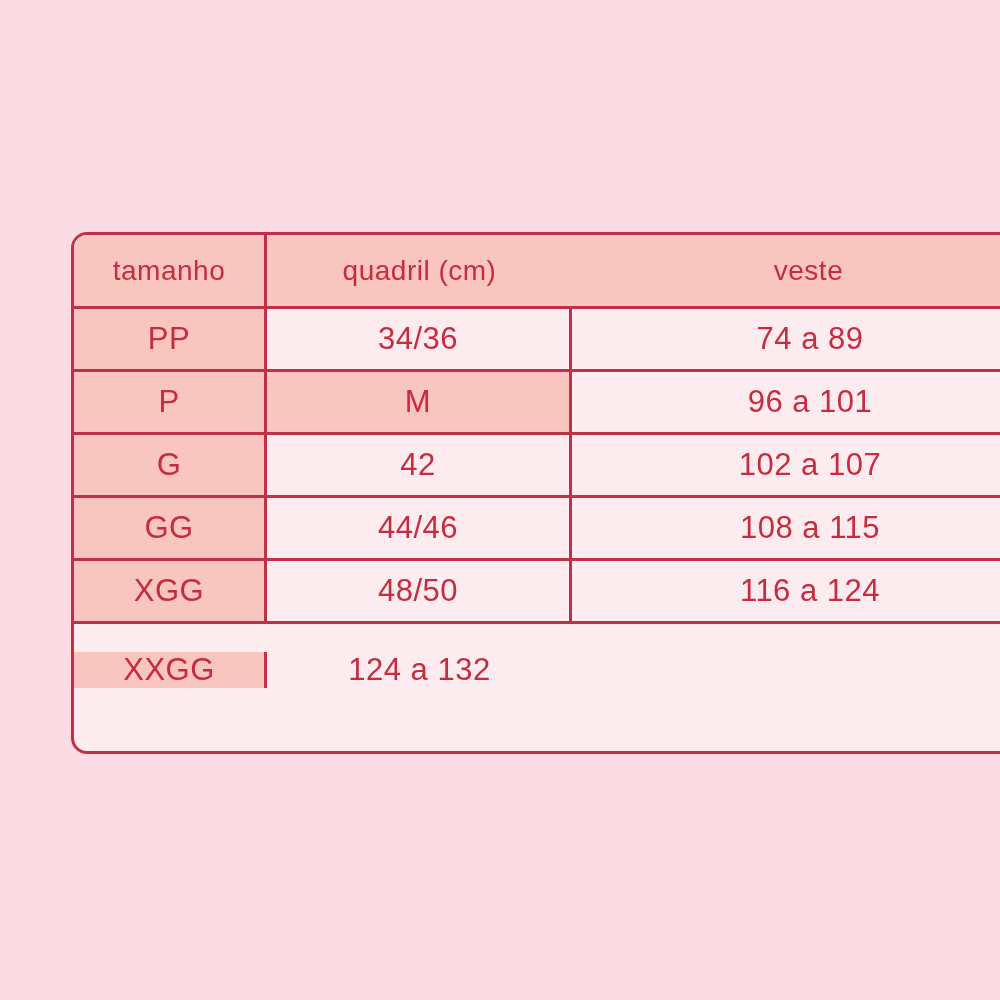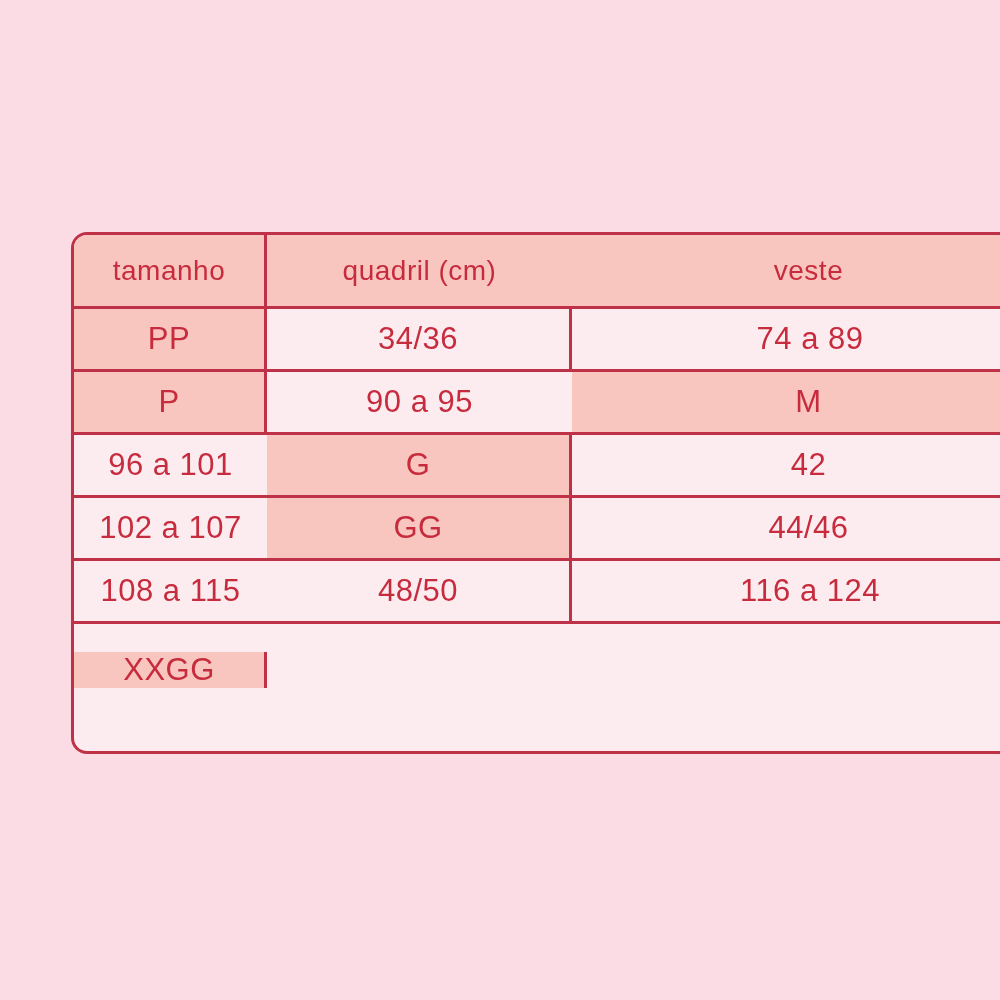--- a/index.html
+++ b/index.html
@@ -58,30 +58,31 @@
 
   <div class="cell head">tamanho</div>
   <div class="cell head col-last">quadril (cm)</div>
   <div class="cell head">veste</div>
 
   <div class="cell size-col">PP</div>
   <div class="cell">34/36</div>
   <div class="cell col-last">74 a 89</div>
 
   <div class="cell size-col">P</div>
-  <div class="cell col-last">90 a 95</div>
 
   <div class="cell size-col">M</div>
   <div class="cell col-last">96 a 101</div>
 
   <div class="cell size-col">G</div>
   <div class="cell">42</div>
   <div class="cell col-last">102 a 107</div>
 
   <div class="cell size-col">GG</div>
   <div class="cell">44/46</div>
   <div class="cell col-last">108 a 115</div>
 
+  <div class="cell size-col">XGG</div>
   <div class="cell">48/50</div>
   <div class="cell col-last">116 a 124</div>
 
   <div class="cell size-col row-last">XXGG</div>
+  <div class="cell col-last row-last">124 a 132</div>
 </div>
 
 </body></html>

